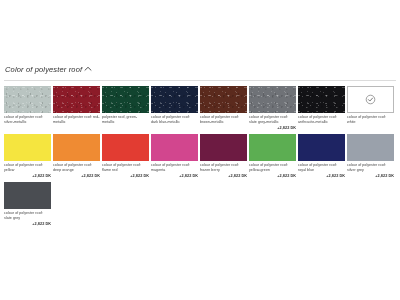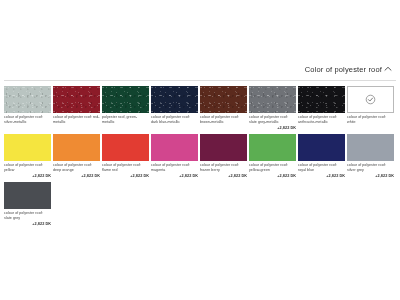--- a/index.html
+++ b/index.html
@@ -25,24 +25,25 @@
 
   
   .section-header {
     position: absolute;
     left: 0;
     top: 58px;
     width: 400px;
     height: 22px;
     display: flex;
     align-items: center;
-    justify-content: flex-end;
+    justify-content: flex-start;
     padding: 0 6px 0 5px;
     box-sizing: border-box;
     cursor: pointer;
+    font-style: italic;
   }
   .section-title {
     font-size: 7.5px;
     letter-spacing: 0.15px;
     color: #2f2f2f;
     white-space: nowrap;
   }
   .chevron {
     width: 12px;
     height: 12px;

